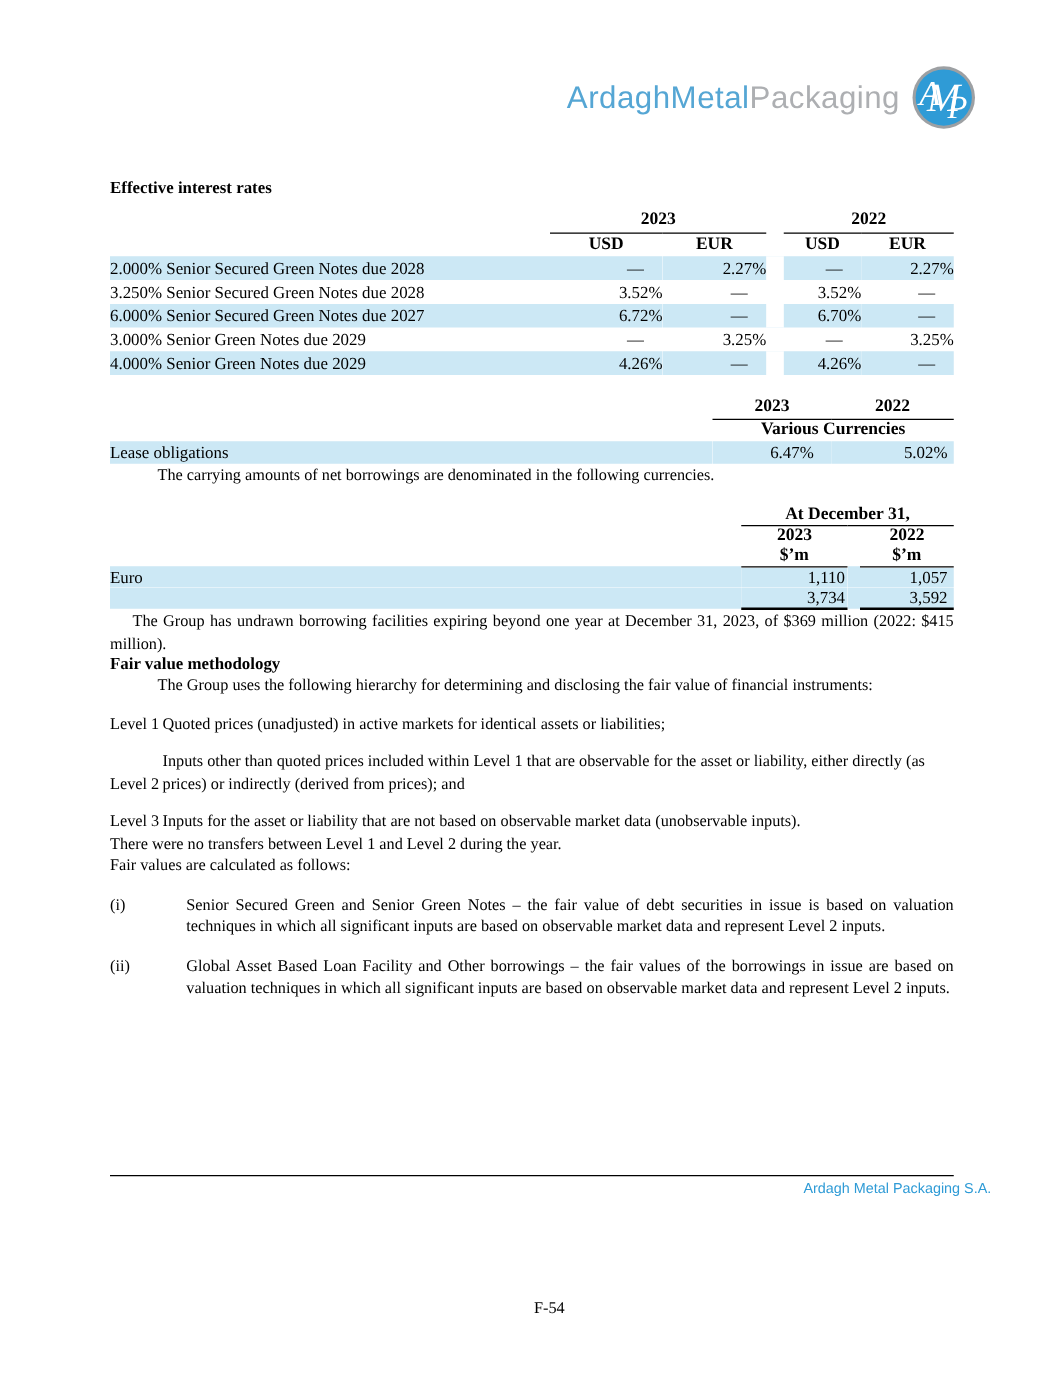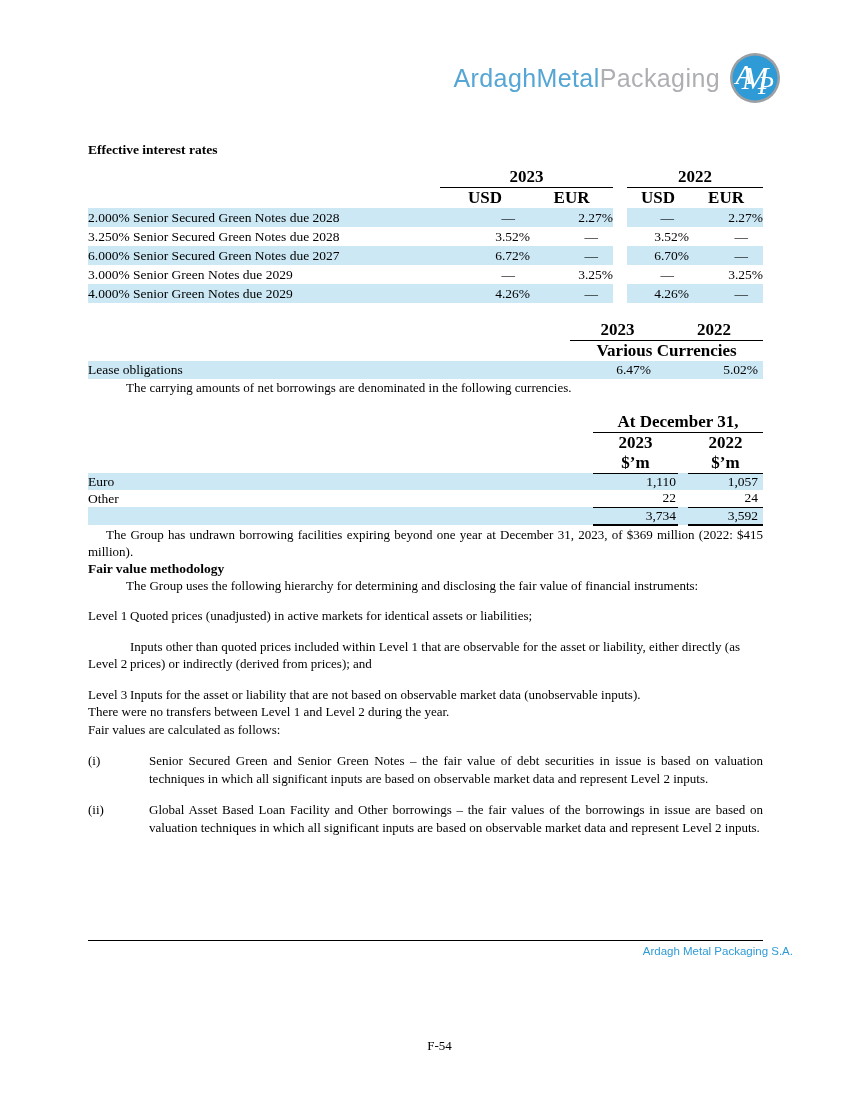--- a/index.html
+++ b/index.html
@@ -14,21 +14,21 @@
   .wordmark { font-family:"Liberation Sans", sans-serif; font-size:25px; letter-spacing:.4px; white-space:nowrap; }
   .wm-blue { color:#55a6d4; }
   .wm-gray { color:#adafb2; }
   .badge { width:52px; height:52px; flex:0 0 auto; }
   
   .content { position:absolute; left:88px; top:142px; width:675px; }
   h3.sec { margin:0; font-size:13.5px; font-weight:bold; }
   
   table { border-collapse:collapse; table-layout:fixed; width:675px; font-size:13.5px; }
   th, td { padding:0; margin:0; font-weight:normal; overflow:hidden; white-space:nowrap; }
-  .hdr { font-size:17px; font-weight:bold; text-align:center; }
+  .hdr { font-size:14px; font-weight:bold; text-align:center; }
   .u  { border-bottom:1px solid #000; }
   .hl { background:#cce8f5; }
   td.num { text-align:right; }
   td.lbl { text-align:left; }
   .t1 { margin-top:9px; }
   .t1 thead tr { height:19px; }
   .t1 tbody tr { height:19px; }
   .t1 td.gapcell, .t1 th.gapcell { background:#fff; }
   td.dash { padding-right:15px; }
   .t2 { margin-top:17px; }
@@ -208,26 +208,20 @@
           <th class="hdr u">$’m</th>
         </tr>
       </thead>
       <tbody>
         <tr class="hl">
           <td class="lbl">Euro</td>
           <td class="num c1">1,110</td>
           <td></td>
           <td class="num c2">1,057</td>
         </tr>
-        <tr class="subtotal">
-          <td class="lbl">Other</td>
-          <td class="num c1 line">22</td>
-          <td></td>
-          <td class="num c2 line">24</td>
-        </tr>
         <tr class="hl total">
           <td class="lbl"></td>
           <td class="num c1 line">3,734</td>
           <td></td>
           <td class="num c2 line">3,592</td>
         </tr>
       </tbody>
     </table>
 
     <p class="para p-undrawn">The Group has undrawn borrowing facilities expiring beyond one year at December 31, 2023, of $369 million (2022: $415 million).</p>

